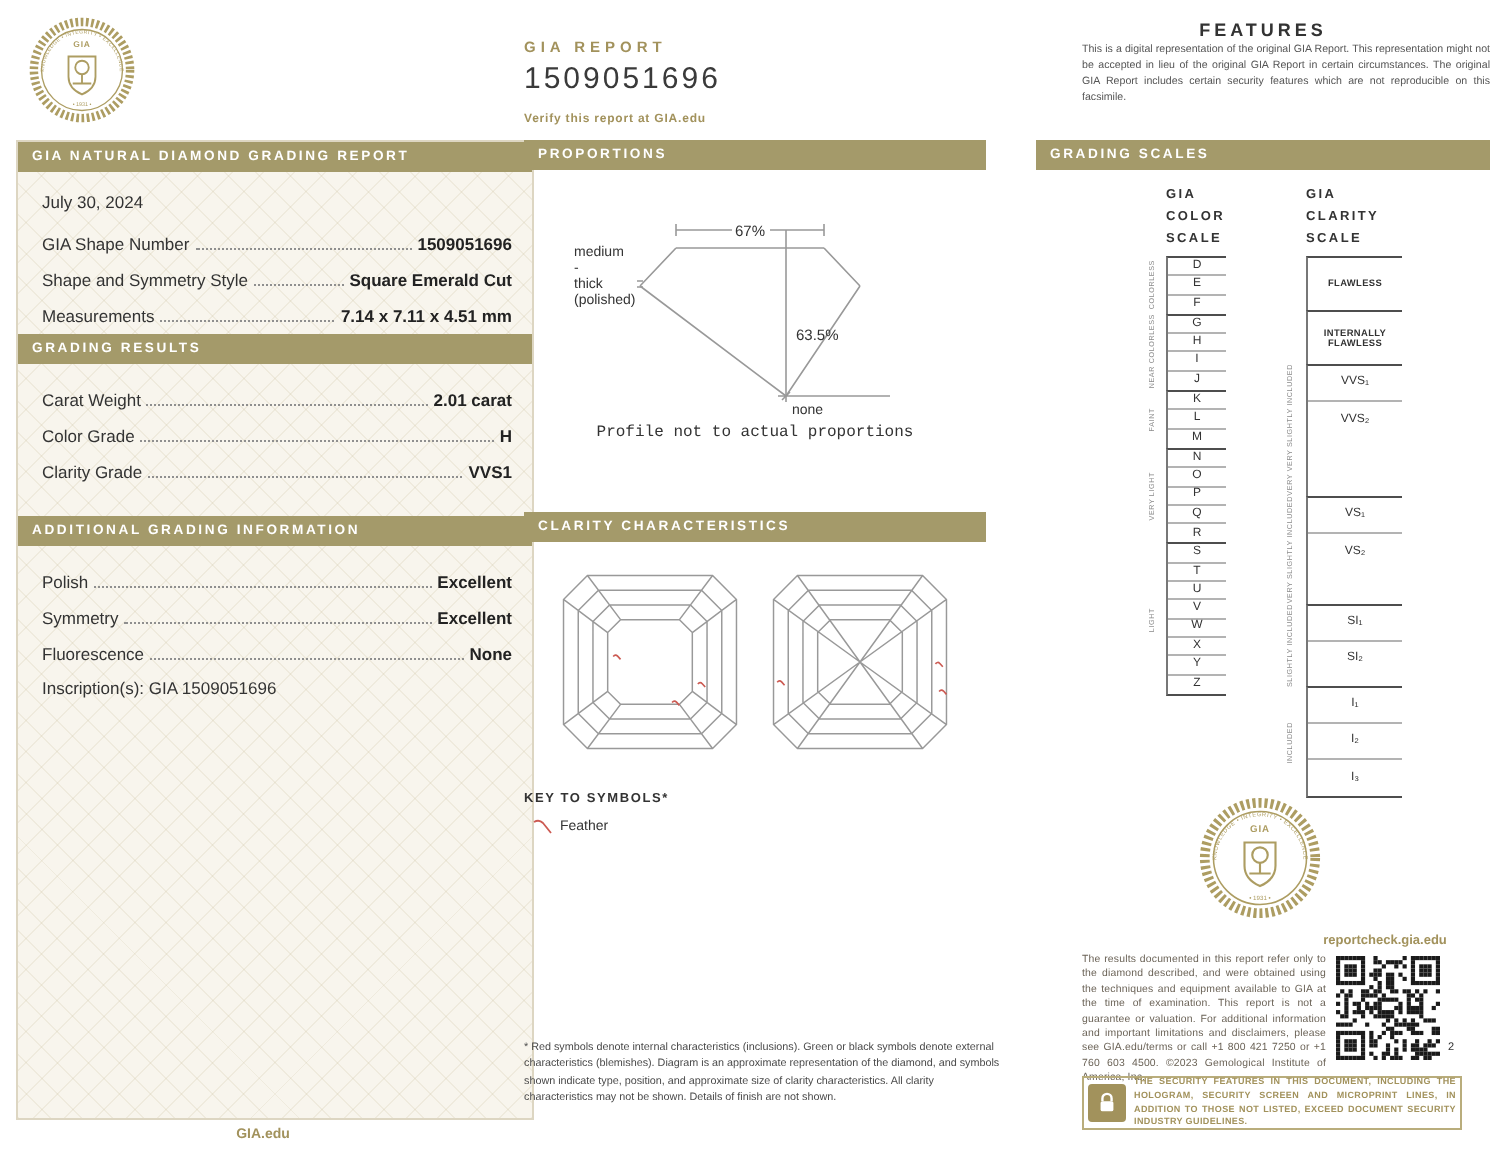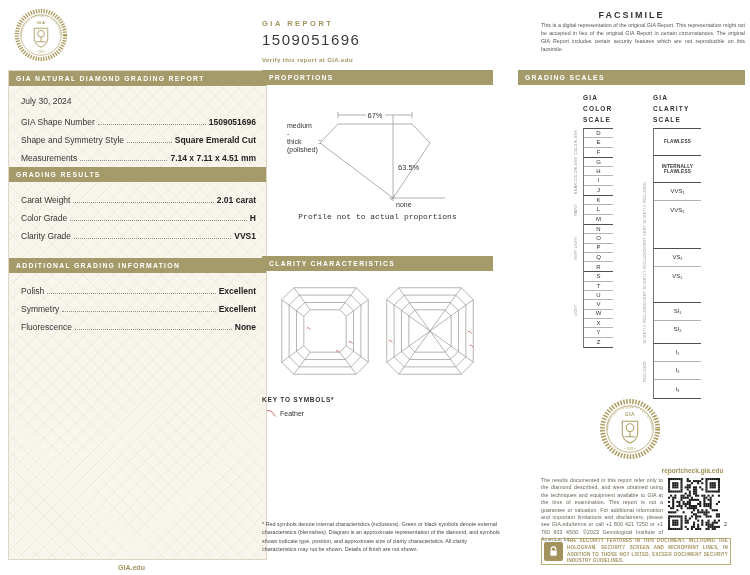--- a/index.html
+++ b/index.html
@@ -159,20 +159,21 @@
             <span class="lbl">Symmetry</span>
             <span class="dots"></span>
             <span class="val">Excellent</span>
           </div>
           <div class="spec-row">
             <span class="lbl">Fluorescence</span>
             <span class="dots"></span>
             <span class="val">None</span>
           </div>
         </div>
+      <div class="inscription">Inscription(s): GIA 1509051696</div>
     </div>
   </div>
   <a class="gia-edu" href="#">GIA.edu</a>
 
   <div class="mid-head gia-report-label" style="top:19px">GIA REPORT</div>
   <div class="mid-head gia-report-number" style="top:31px">1509051696</div>
   <a class="mid-head verify-link" style="top:57px" href="#">Verify this report at GIA.edu</a>
 
   <div class="sec-bar bar-mid">PROPORTIONS</div>
 
@@ -217,21 +218,21 @@
   <div class="key-title">KEY TO SYMBOLS*</div>
   <div class="key-row">
     <svg viewBox="0 0 12 9">
       <path class="red-mark" d="M1 2 Q3.5 0.5 5.5 2.5 L9.5 7.5"></path>
     </svg>
     <span>Feather</span>
   </div>
 
   <div class="footnote">* Red symbols denote internal characteristics (inclusions). Green or black symbols denote external characteristics (blemishes). Diagram is an approximate representation of the diamond, and symbols shown indicate type, position, and approximate size of clarity characteristics. All clarity characteristics may not be shown. Details of finish are not shown.</div>
 
-  <div class="facsimile-title">FACSIMILE</div>
+  <div class="facsimile-title">FEATURES</div>
   <div class="facsimile-text">This is a digital representation of the original GIA Report. This representation might not be accepted in lieu of the original GIA Report in certain circumstances. The original GIA Report includes certain security features which are not reproducible on this facsimile.</div>
 
   <div class="sec-bar bar-right">GRADING SCALES</div>
 
   <div class="scale-title" id="colorScaleTitle">GIA COLOR SCALE</div>
   <div class="scale-title" id="clarityScaleTitle">GIA CLARITY SCALE</div>
   <div class="scale" id="colorScale">
       <div class="scale-group">
         <div class="glabel">
           <span>COLORLESS</span>

